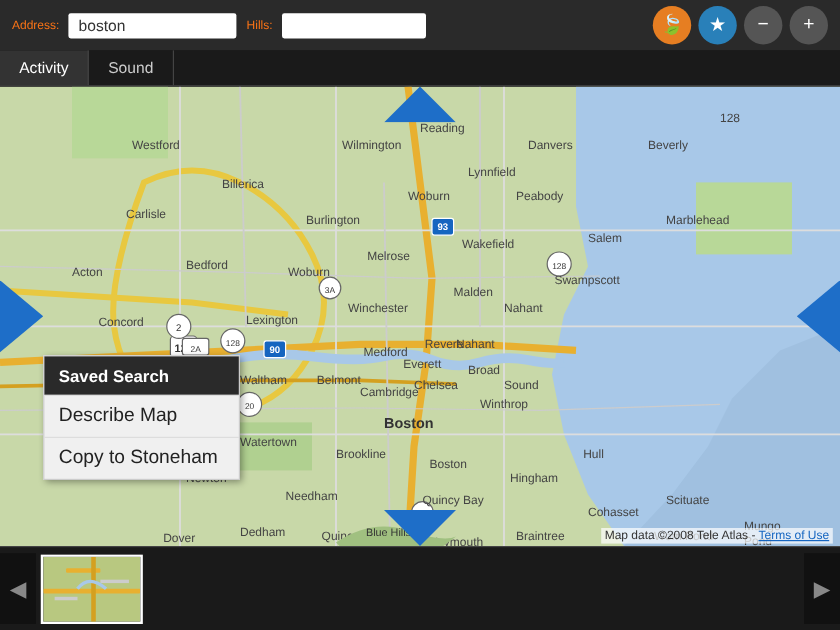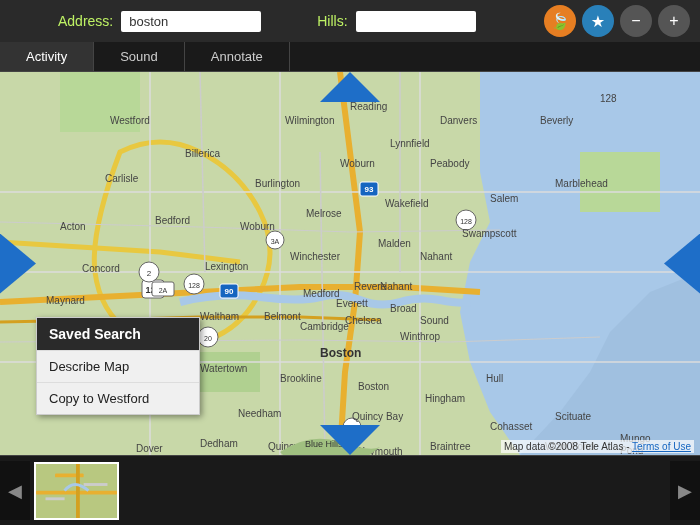--- a/index.html
+++ b/index.html
@@ -15,23 +15,22 @@
     
     #top-bar {
       display: flex;
       align-items: center;
       background: #2a2a2a;
       padding: 6px 10px;
       height: 42px;
       gap: 8px;
     }
     #top-bar label {
-      color: #bef264;
-      font-size: 14px;
-      margin-left: 48px;
+      color: #f97316;
+      font-size: 10px;
     }
     #address-input {
       background: #fff;
       color: #333;
       border: none;
       padding: 3px 8px;
       font-size: 13px;
       width: 140px;
       border-radius: 2px;
     }
@@ -67,21 +66,21 @@
     .icon-plus { background: #555; color: #fff; }
 
     
     #nav-tabs {
       display: flex;
       background: #1a1a1a;
       height: 30px;
       border-bottom: 1px solid #444;
     }
     .nav-tab {
-      padding: 5px 26px;
+      padding: 5px 16px;
       font-size: 13px;
       color: #ccc;
       cursor: pointer;
       background: transparent;
       border: none;
       border-right: 1px solid #444;
     }
     .nav-tab.active {
       background: #333;
       color: #fff;
@@ -154,37 +153,37 @@
       background: #1e6ec8;
       clip-path: polygon(50% 100%, 100% 0, 0 0);
       cursor: pointer;
       z-index: 10;
     }
 
     
     #context-menu {
       position: absolute;
       left: 36px;
-      top: 245px;
+      top: 224px;
       width: 164px;
       background: #f0f0f0;
       border: 1px solid #ccc;
       z-index: 20;
       box-shadow: 2px 2px 6px rgba(0,0,0,0.4);
     }
     #context-menu-header {
       background: #2a2a2a;
       color: #fff;
       font-size: 14px;
       font-weight: bold;
       padding: 8px 12px;
     }
     .context-menu-item {
       padding: 8px 12px;
-      font-size: 13px;
+      font-size: 16px;
       color: #222;
       cursor: pointer;
       border-top: 1px solid #ddd;
     }
 
     
     #map-attribution {
       position: absolute;
       bottom: 2px;
       right: 6px;
@@ -251,21 +250,20 @@
     <button class="top-icon-btn icon-leaf">🍃</button>
     <button class="top-icon-btn icon-star">★</button>
     <button class="top-icon-btn icon-minus">−</button>
     <button class="top-icon-btn icon-plus">+</button>
   </div>
 </div>
 
 <div id="nav-tabs">
   <button class="nav-tab active">Activity</button>
   <button class="nav-tab">Sound</button>
-  <button class="nav-tab">Annotate</button>
 </div>
 
 <div id="main-area">
 
   <div id="map-container">
     <svg id="map-svg" viewBox="0 0 700 383" xmlns="http://www.w3.org/2000/svg">
 
       <rect width="700" height="383" fill="#c8d8a8"></rect>
 
       <path d="M480,0 L700,0 L700,383 L520,383 L490,340 L470,290 L460,240 L470,190 L490,150 L480,100 L480,0Z" fill="#a8c8e8"></path>
@@ -399,21 +397,21 @@
   </div>
 
   <div class="nav-arrow-top"></div>
   <div class="nav-arrow-bottom"></div>
   <div class="nav-arrow left"></div>
   <div class="nav-arrow right"></div>
 
   <div id="context-menu">
     <div id="context-menu-header">Saved Search</div>
     <div class="context-menu-item">Describe Map</div>
-    <div class="context-menu-item">Copy to Westford</div>
+    <div class="context-menu-item">Copy to Stoneham</div>
   </div>
 
   <div id="map-attribution">
     <span>Map data ©2008 Tele Atlas - </span><a href="#">Terms of Use</a>
   </div>
 </div>
 
 <div id="filmstrip">
   <div class="filmstrip-arrow">◀</div>
   <div class="filmstrip-content">

